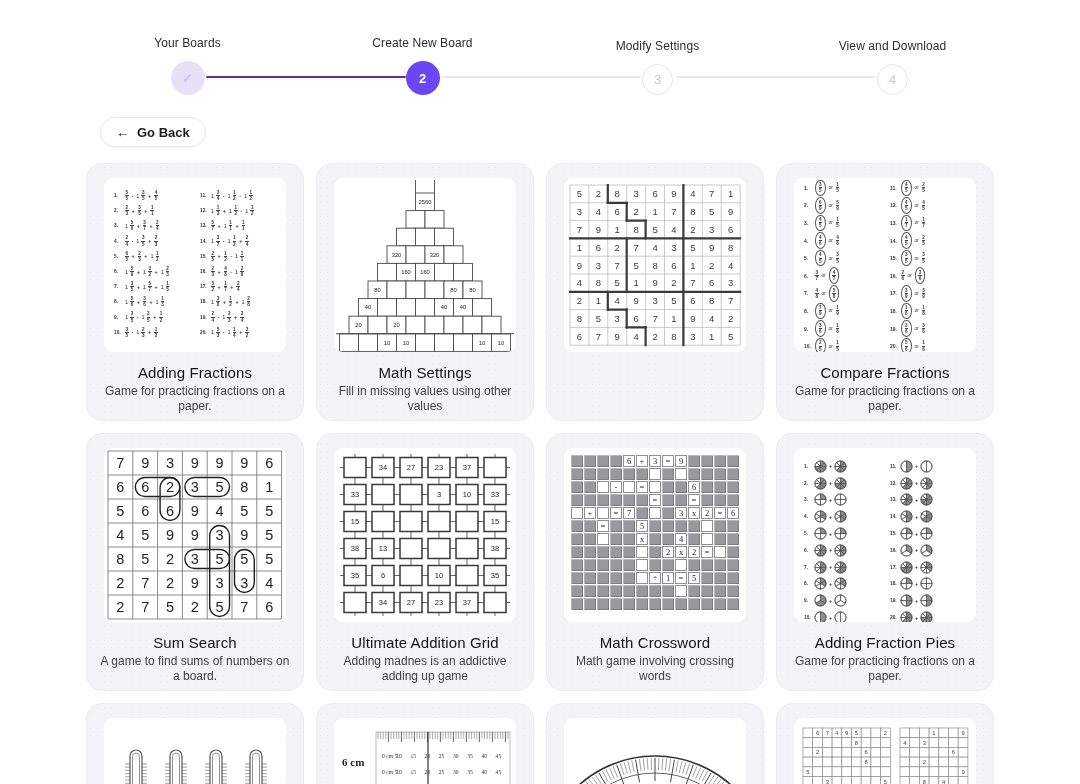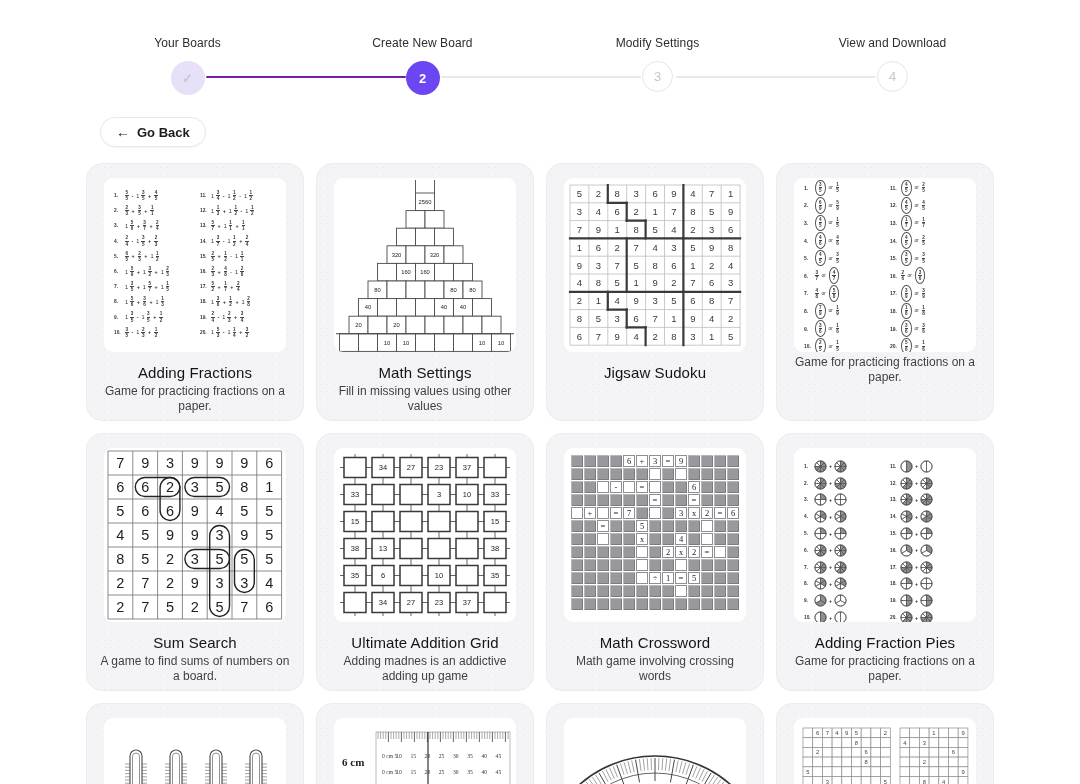--- a/index.html
+++ b/index.html
@@ -1,19 +1,19 @@
 <!DOCTYPE html>
 <html><head>
 <meta charset="utf-8">
 <style>
   html,body{margin:0;padding:0;}
   body{width:1080px;height:784px;overflow:hidden;background:#ffffff;
        font-family:"Liberation Sans",sans-serif;color:#1d1d21;}
   
-  .stepper{position:relative;width:940px;margin:36px auto 0;display:flex;}
+  .stepper{position:relative;width:940px;margin:36px auto 0;display:flex;align-items:flex-end;}
   .step{width:235px;text-align:center;position:relative;z-index:2;}
   .step-label{font-size:12px;color:#2c2c31;margin-bottom:11px;letter-spacing:.1px;}
   .step-circle{width:34px;height:34px;border-radius:50%;margin:0 auto;display:flex;
        align-items:center;justify-content:center;font-size:13px;font-weight:700;box-sizing:border-box;}
   .step.done .step-circle{background:#e7e1f7;color:#cdc2ec;}
   .step.active .step-circle{background:#6b46f2;color:#fff;}
   .step.todo .step-circle{background:#fff;border:1.5px solid #e6e6ea;color:#c7c7cd;width:31px;height:31px;font-weight:400;}
   .connector{position:absolute;height:2px;z-index:1;border-radius:1px;}
   
   .go-back{display:inline-flex;align-items:center;gap:7px;margin:22px 0 0 100px;
@@ -651,21 +651,20 @@
           <line x1="62.699999999999996" y1="60.400000000000006" x2="62.699999999999996" y2="113.80000000000001" stroke="#3a3a3e" stroke-width="2.2" stroke-linecap="square"></line>
           <line x1="119.39999999999999" y1="60.400000000000006" x2="119.39999999999999" y2="113.80000000000001" stroke="#3a3a3e" stroke-width="2.2" stroke-linecap="square"></line>
           <line x1="6" y1="113.80000000000001" x2="176.1" y2="113.80000000000001" stroke="#3a3a3e" stroke-width="2.2" stroke-linecap="square"></line>
           <line x1="43.8" y1="113.80000000000001" x2="43.8" y2="131.60000000000002" stroke="#3a3a3e" stroke-width="2.2" stroke-linecap="square"></line>
           <line x1="43.8" y1="131.60000000000002" x2="62.699999999999996" y2="131.60000000000002" stroke="#3a3a3e" stroke-width="2.2" stroke-linecap="square"></line>
           <line x1="62.699999999999996" y1="131.60000000000002" x2="62.699999999999996" y2="149.4" stroke="#3a3a3e" stroke-width="2.2" stroke-linecap="square"></line>
           <line x1="62.699999999999996" y1="149.4" x2="81.6" y2="149.4" stroke="#3a3a3e" stroke-width="2.2" stroke-linecap="square"></line>
           <line x1="81.6" y1="149.4" x2="81.6" y2="167.20000000000002" stroke="#3a3a3e" stroke-width="2.2" stroke-linecap="square"></line>
           <line x1="119.39999999999999" y1="113.80000000000001" x2="119.39999999999999" y2="167.20000000000002" stroke="#3a3a3e" stroke-width="2.2" stroke-linecap="square"></line>
         </svg></div>
-      <div class="card-title">Jigsaw Sudoku</div>
     </div>
     <div class="card">
       <div class="preview cf">
         <div class="fl cf-list">
           <div class="fl-col">
             <div class="fl-row">
               <span class="fl-n">1.</span>
               <span class="circ">
                 <span class="fr">
                   <span>3</span>
@@ -942,20 +941,21 @@
               </span>
               <span class="orw">or</span>
               <span class="fr">
                 <span>1</span>
                 <span class="d">6</span>
               </span>
             </div>
           </div>
         </div>
       </div>
+      <div class="card-title">Compare Fractions</div>
       <div class="card-desc">Game for practicing fractions on a paper.</div>
     </div>
     <div class="card">
       <div class="preview"><svg width="182" height="174" viewBox="0 0 182 174">
           <line x1="4" y1="3" x2="177.6" y2="3" stroke="#6f6f73" stroke-width="0.8"></line>
           <line x1="4" y1="3" x2="4" y2="171" stroke="#6f6f73" stroke-width="0.8"></line>
           <line x1="4" y1="27" x2="177.6" y2="27" stroke="#6f6f73" stroke-width="0.8"></line>
           <line x1="28.8" y1="3" x2="28.8" y2="171" stroke="#6f6f73" stroke-width="0.8"></line>
           <line x1="4" y1="51" x2="177.6" y2="51" stroke="#6f6f73" stroke-width="0.8"></line>
           <line x1="53.6" y1="3" x2="53.6" y2="171" stroke="#6f6f73" stroke-width="0.8"></line>

